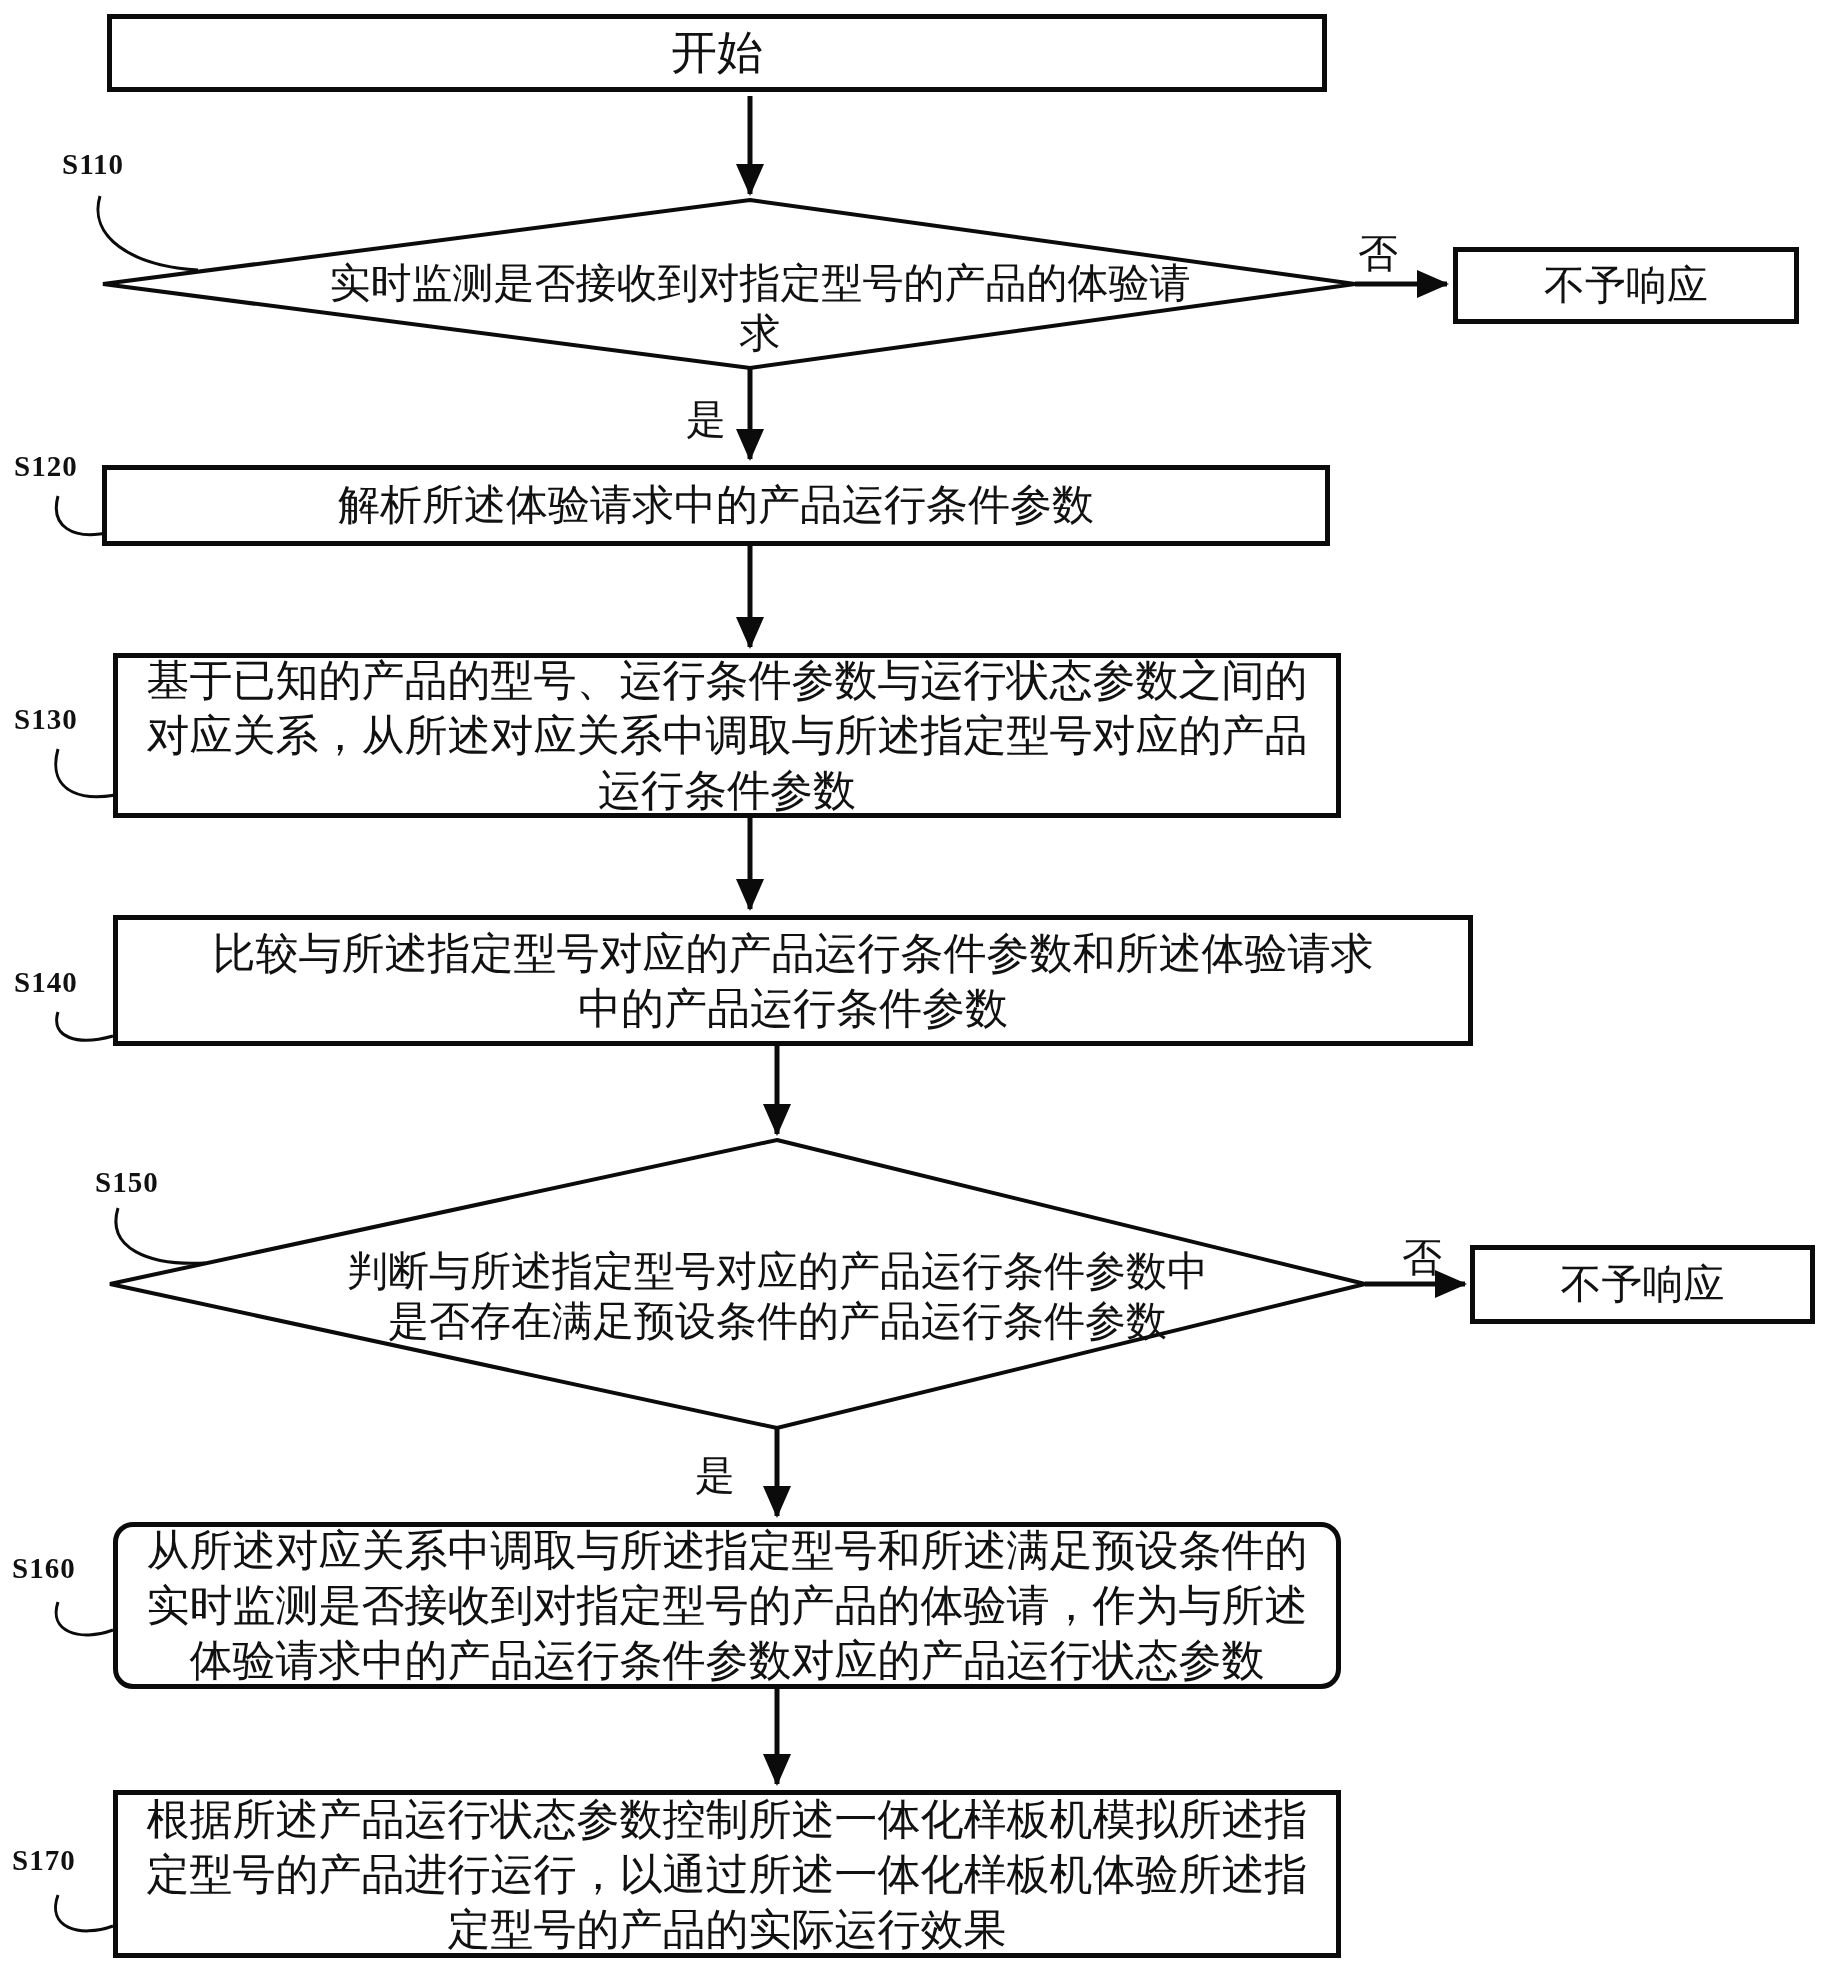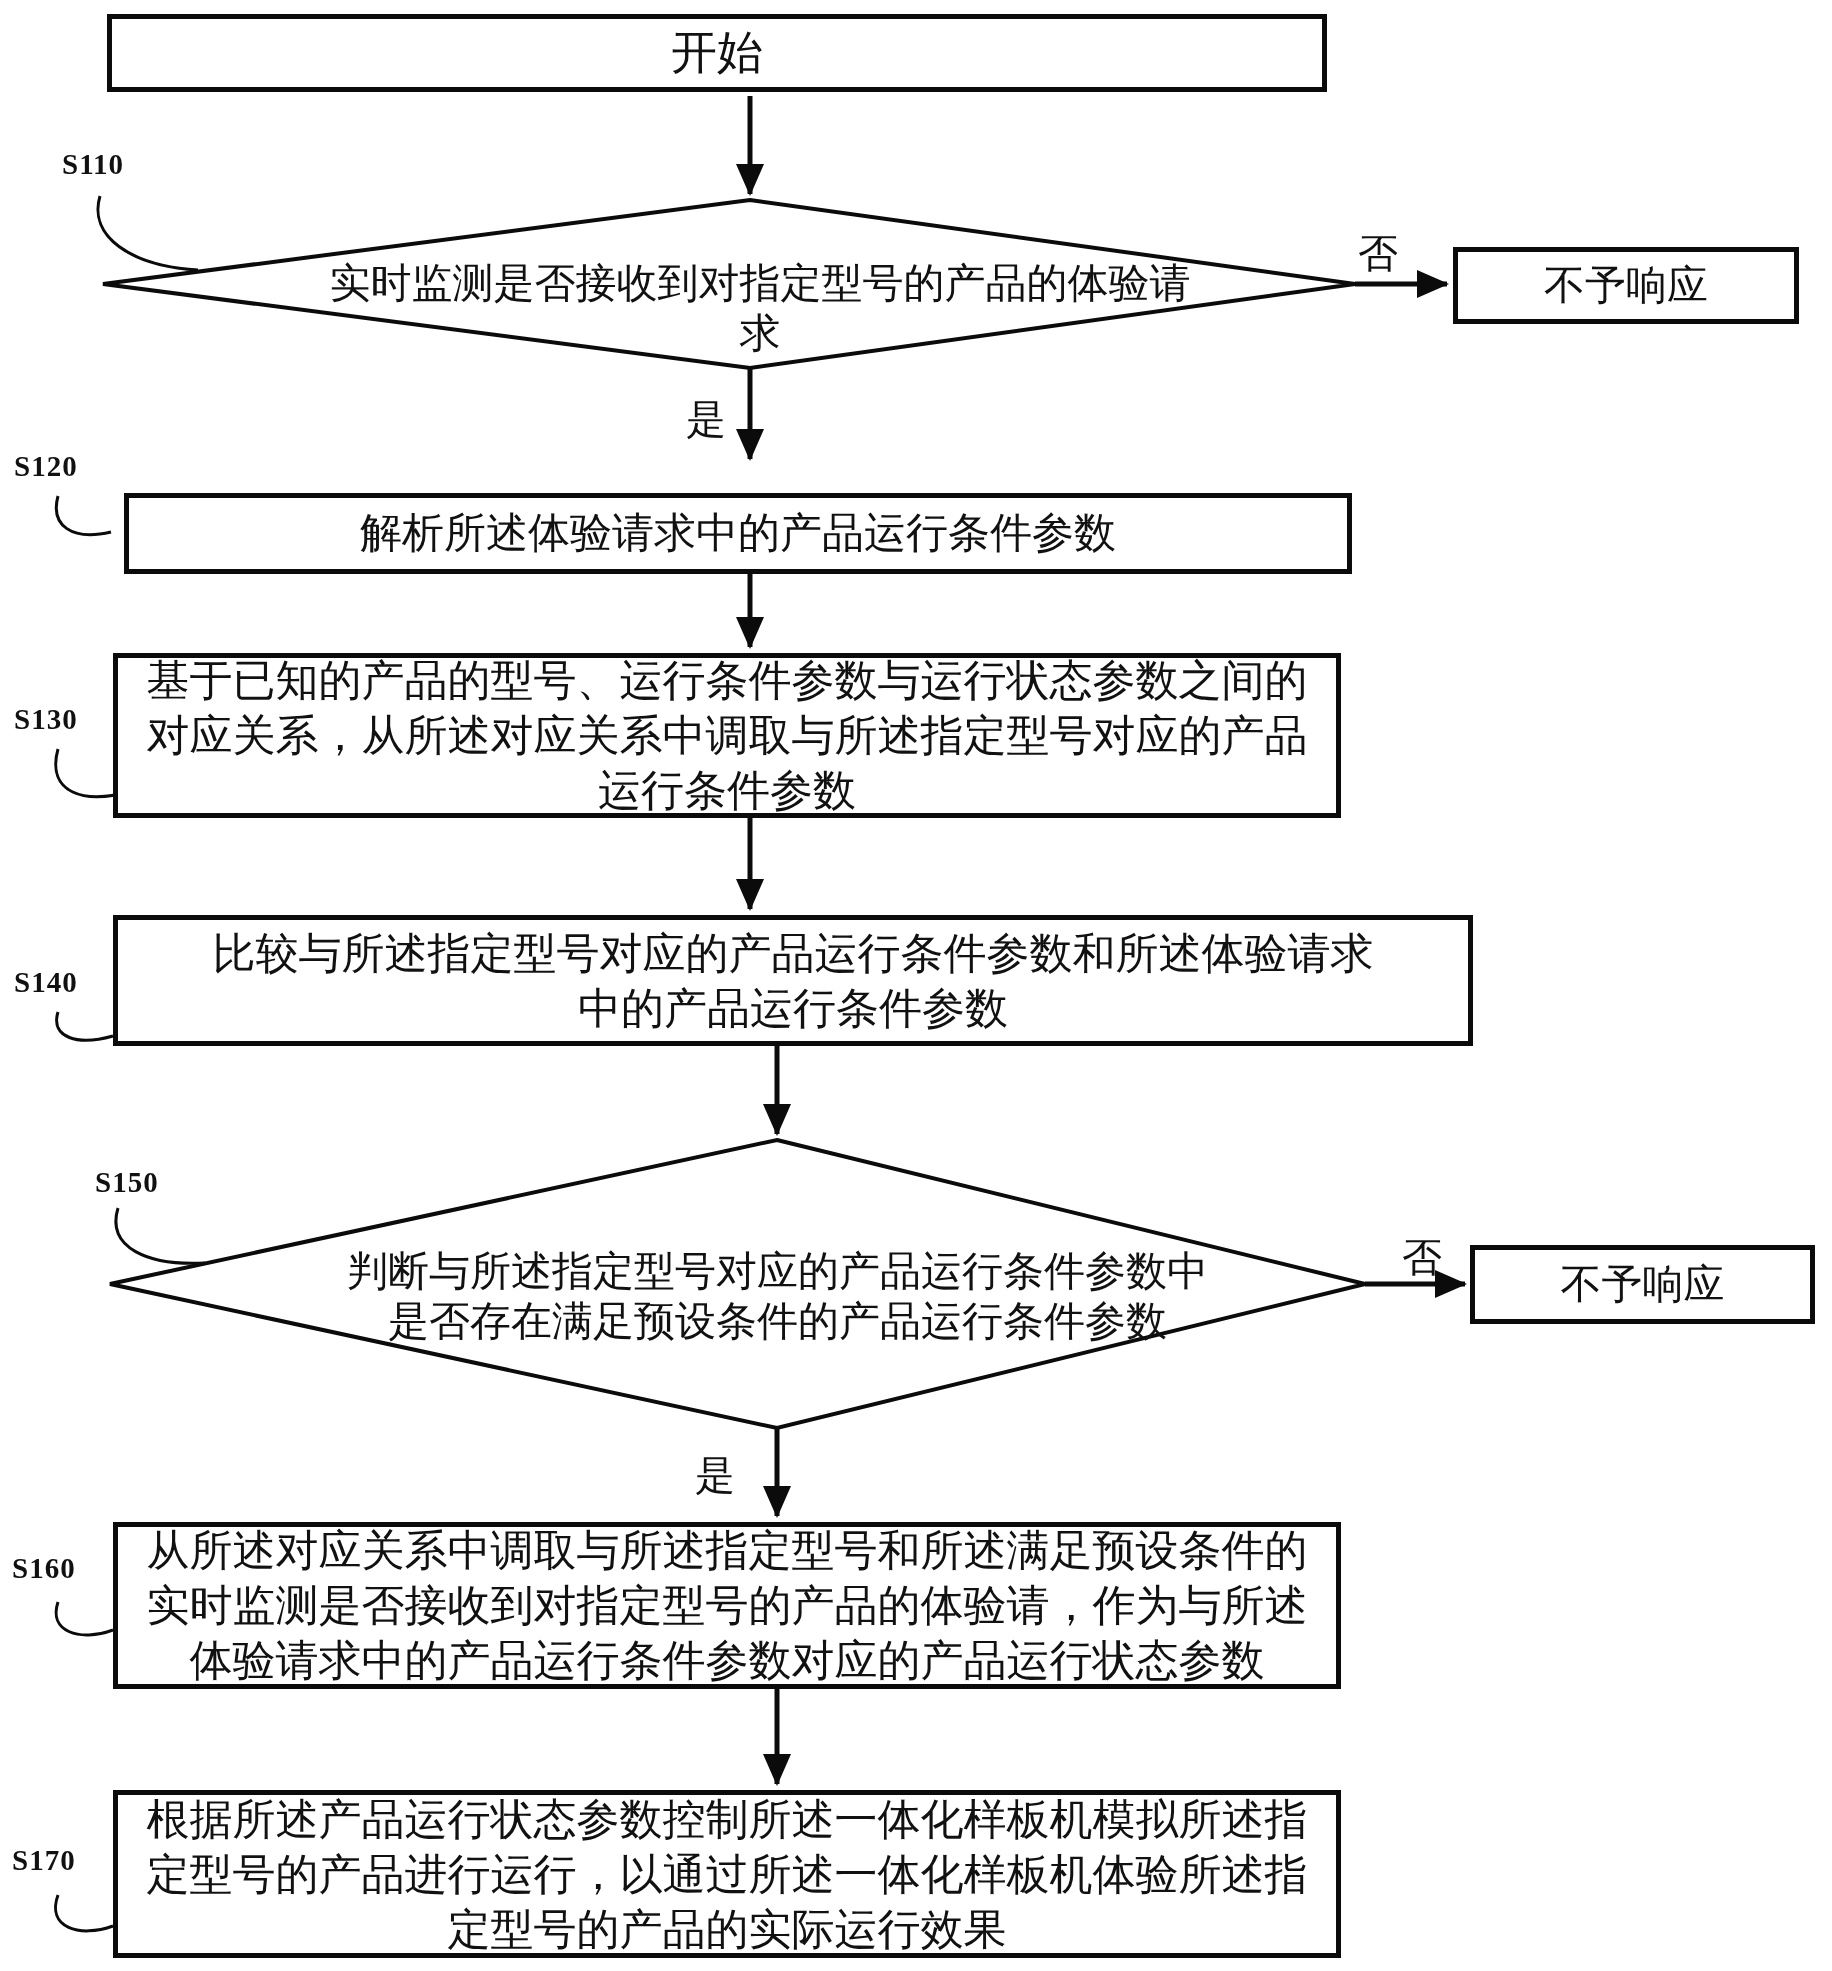--- a/index.html
+++ b/index.html
@@ -90,21 +90,21 @@
 
   <div class="dtext" style="left:160px;top:258px;width:1200px;">
     <div class="ln">实时监测是否接收到对指定型号的产品的体验请</div>
     <div class="ln">求</div>
   </div>
 
   <div class="node resp-box" style="left:1453px;top:247px;width:346px;height:77px;">
     <div class="ln">不予响应</div>
   </div>
 
-  <div class="node step-box s120-box" style="left:124px;top:465px;width:1228px;height:81px;margin-top:28px;">
+  <div class="node step-box s120-box" style="left:102px;top:465px;width:1228px;height:81px;">
     <div class="ln">解析所述体验请求中的产品运行条件参数</div>
   </div>
 
   <div class="node step-box" style="left:113px;top:653px;width:1228px;height:165px;">
     <div class="ln">基于已知的产品的型号、运行条件参数与运行状态参数之间的</div>
     <div class="ln">对应关系，从所述对应关系中调取与所述指定型号对应的产品</div>
     <div class="ln">运行条件参数</div>
   </div>
 
   <div class="node step-box" style="left:113px;top:915px;width:1360px;height:131px;">
@@ -114,21 +114,21 @@
 
   <div class="dtext" style="left:240px;top:1246px;width:1075px;">
     <div class="ln">判断与所述指定型号对应的产品运行条件参数中</div>
     <div class="ln">是否存在满足预设条件的产品运行条件参数</div>
   </div>
 
   <div class="node resp-box" style="left:1470px;top:1245px;width:345px;height:79px;">
     <div class="ln">不予响应</div>
   </div>
 
-  <div class="node step-box" style="left:113px;top:1522px;width:1228px;height:167px;">
+  <div class="node step-box" style="left:113px;top:1522px;width:1228px;height:167px;border-radius:20px;">
     <div class="ln">从所述对应关系中调取与所述指定型号和所述满足预设条件的</div>
     <div class="ln">实时监测是否接收到对指定型号的产品的体验请，作为与所述</div>
     <div class="ln">体验请求中的产品运行条件参数对应的产品运行状态参数</div>
   </div>
 
   <div class="node step-box" style="left:113px;top:1790px;width:1228px;height:168px;">
     <div class="ln">根据所述产品运行状态参数控制所述一体化样板机模拟所述指</div>
     <div class="ln">定型号的产品进行运行，以通过所述一体化样板机体验所述指</div>
     <div class="ln">定型号的产品的实际运行效果</div>
   </div>

